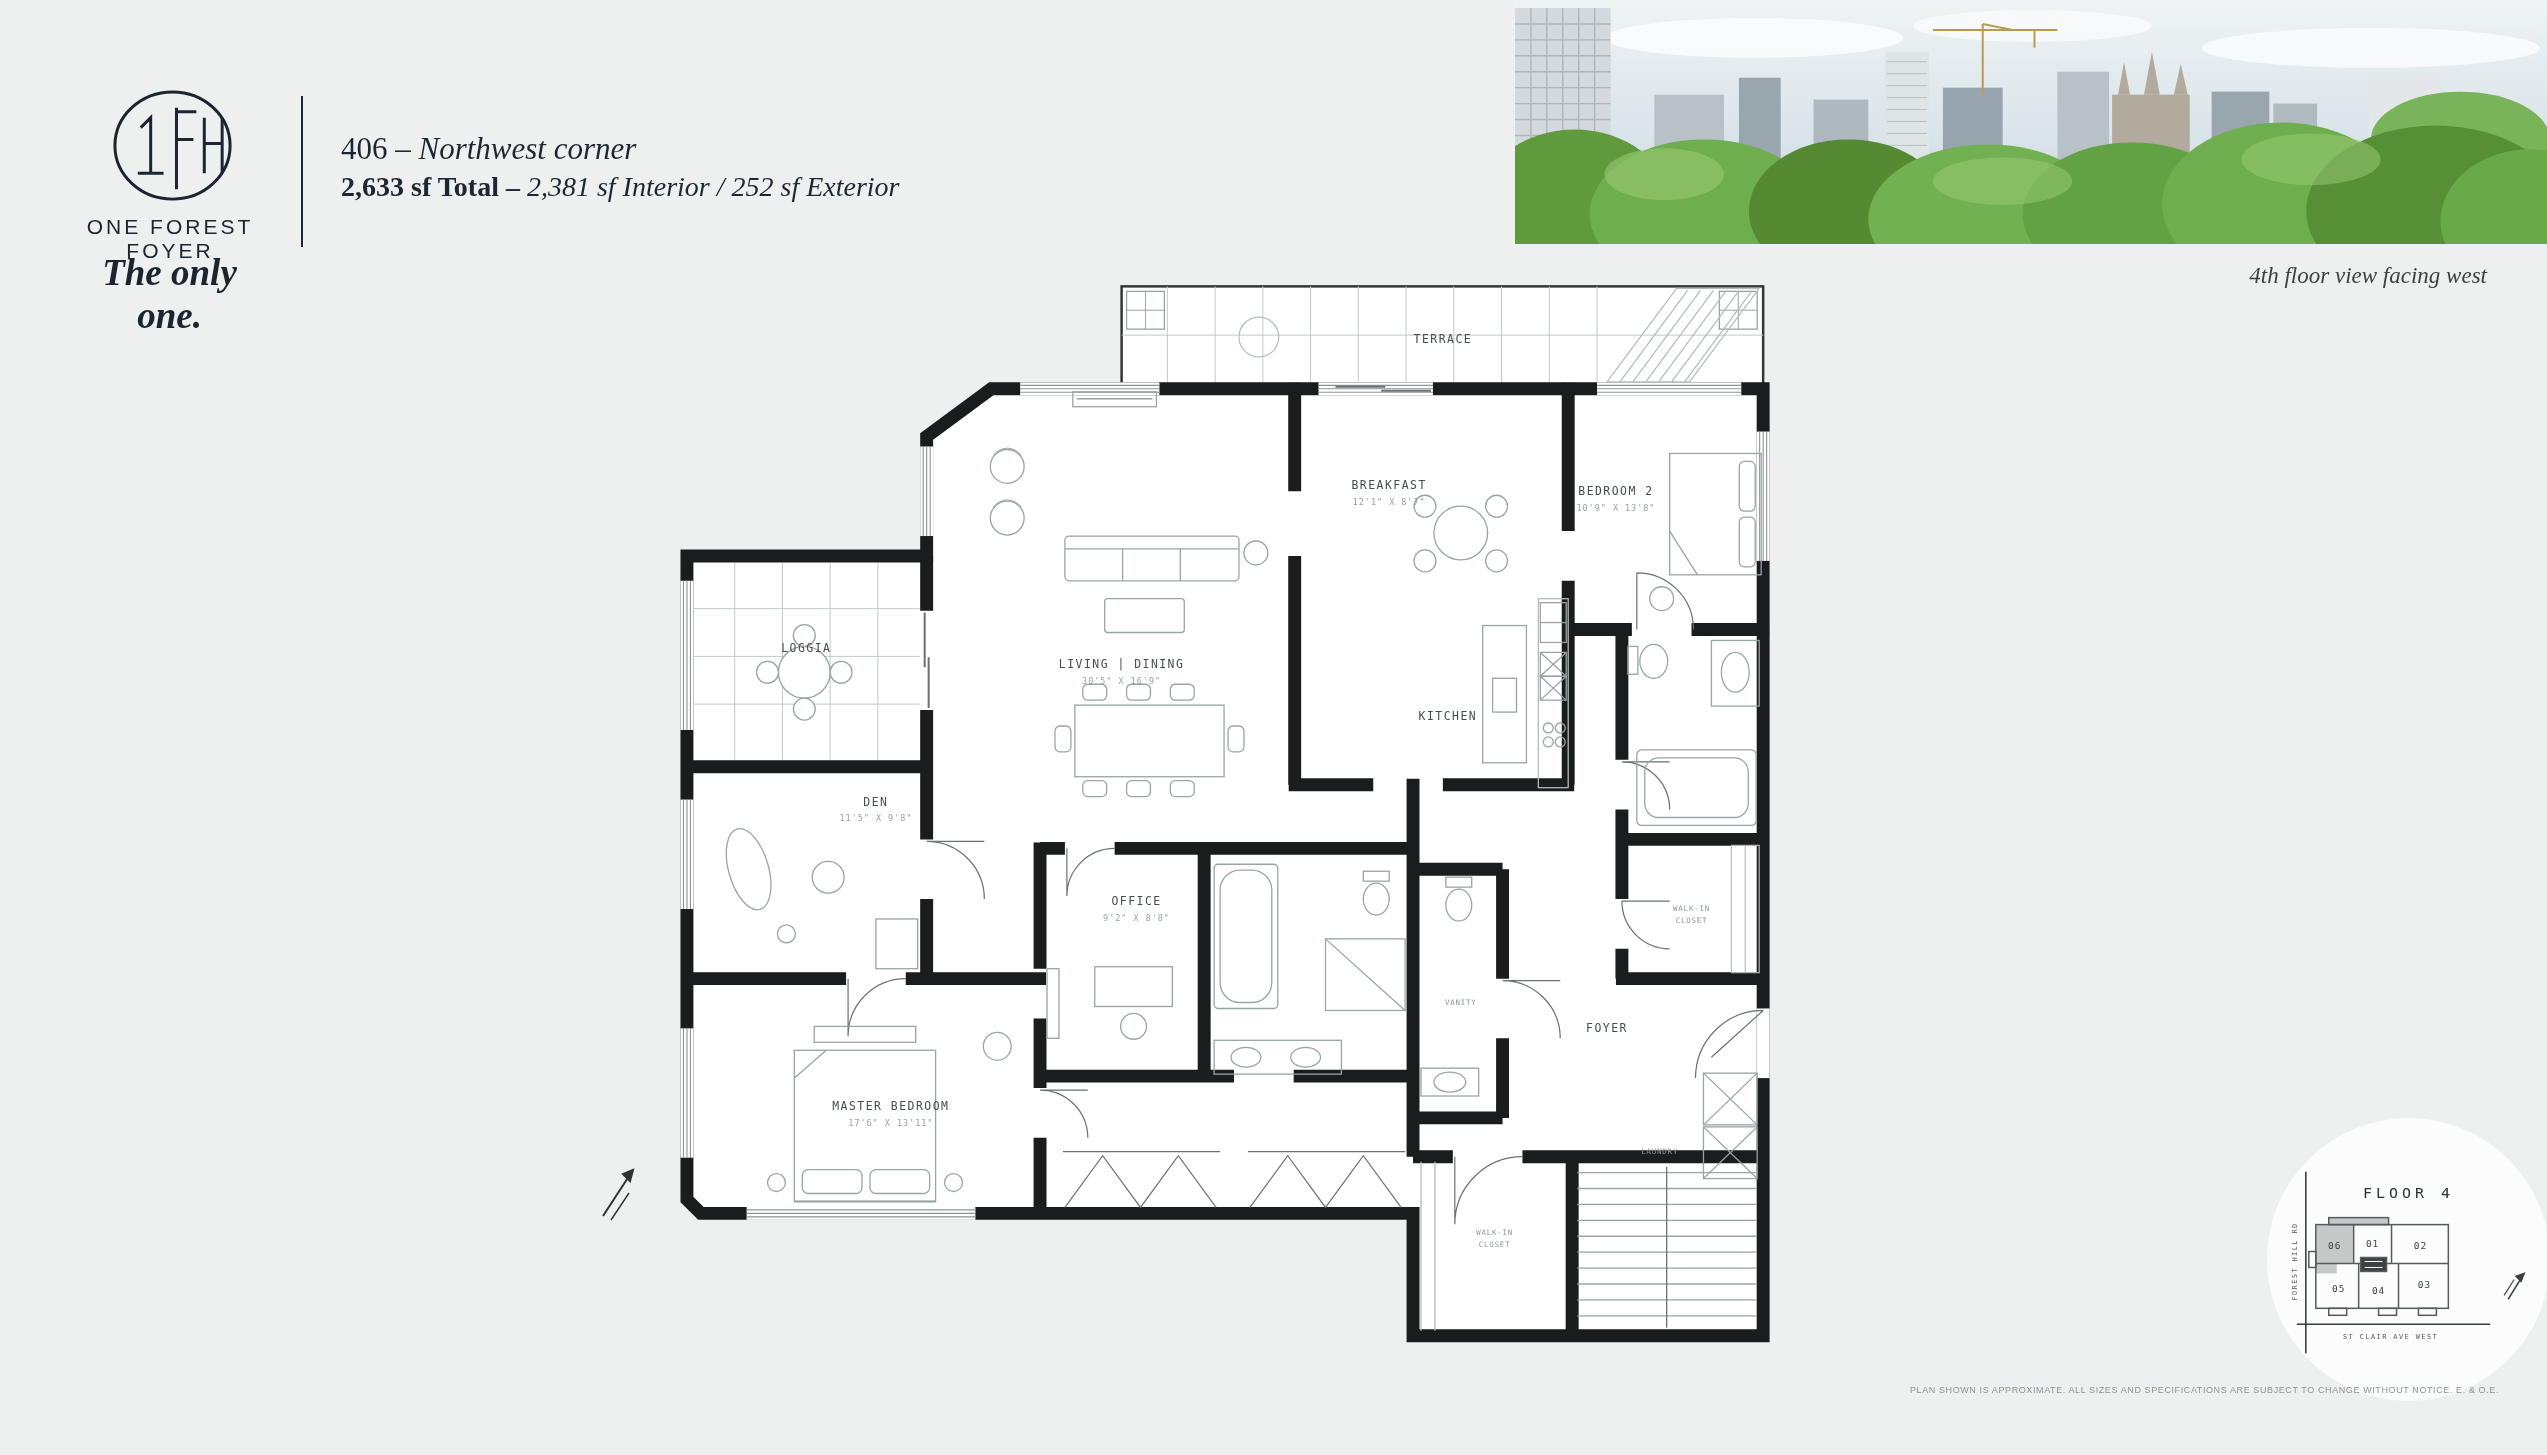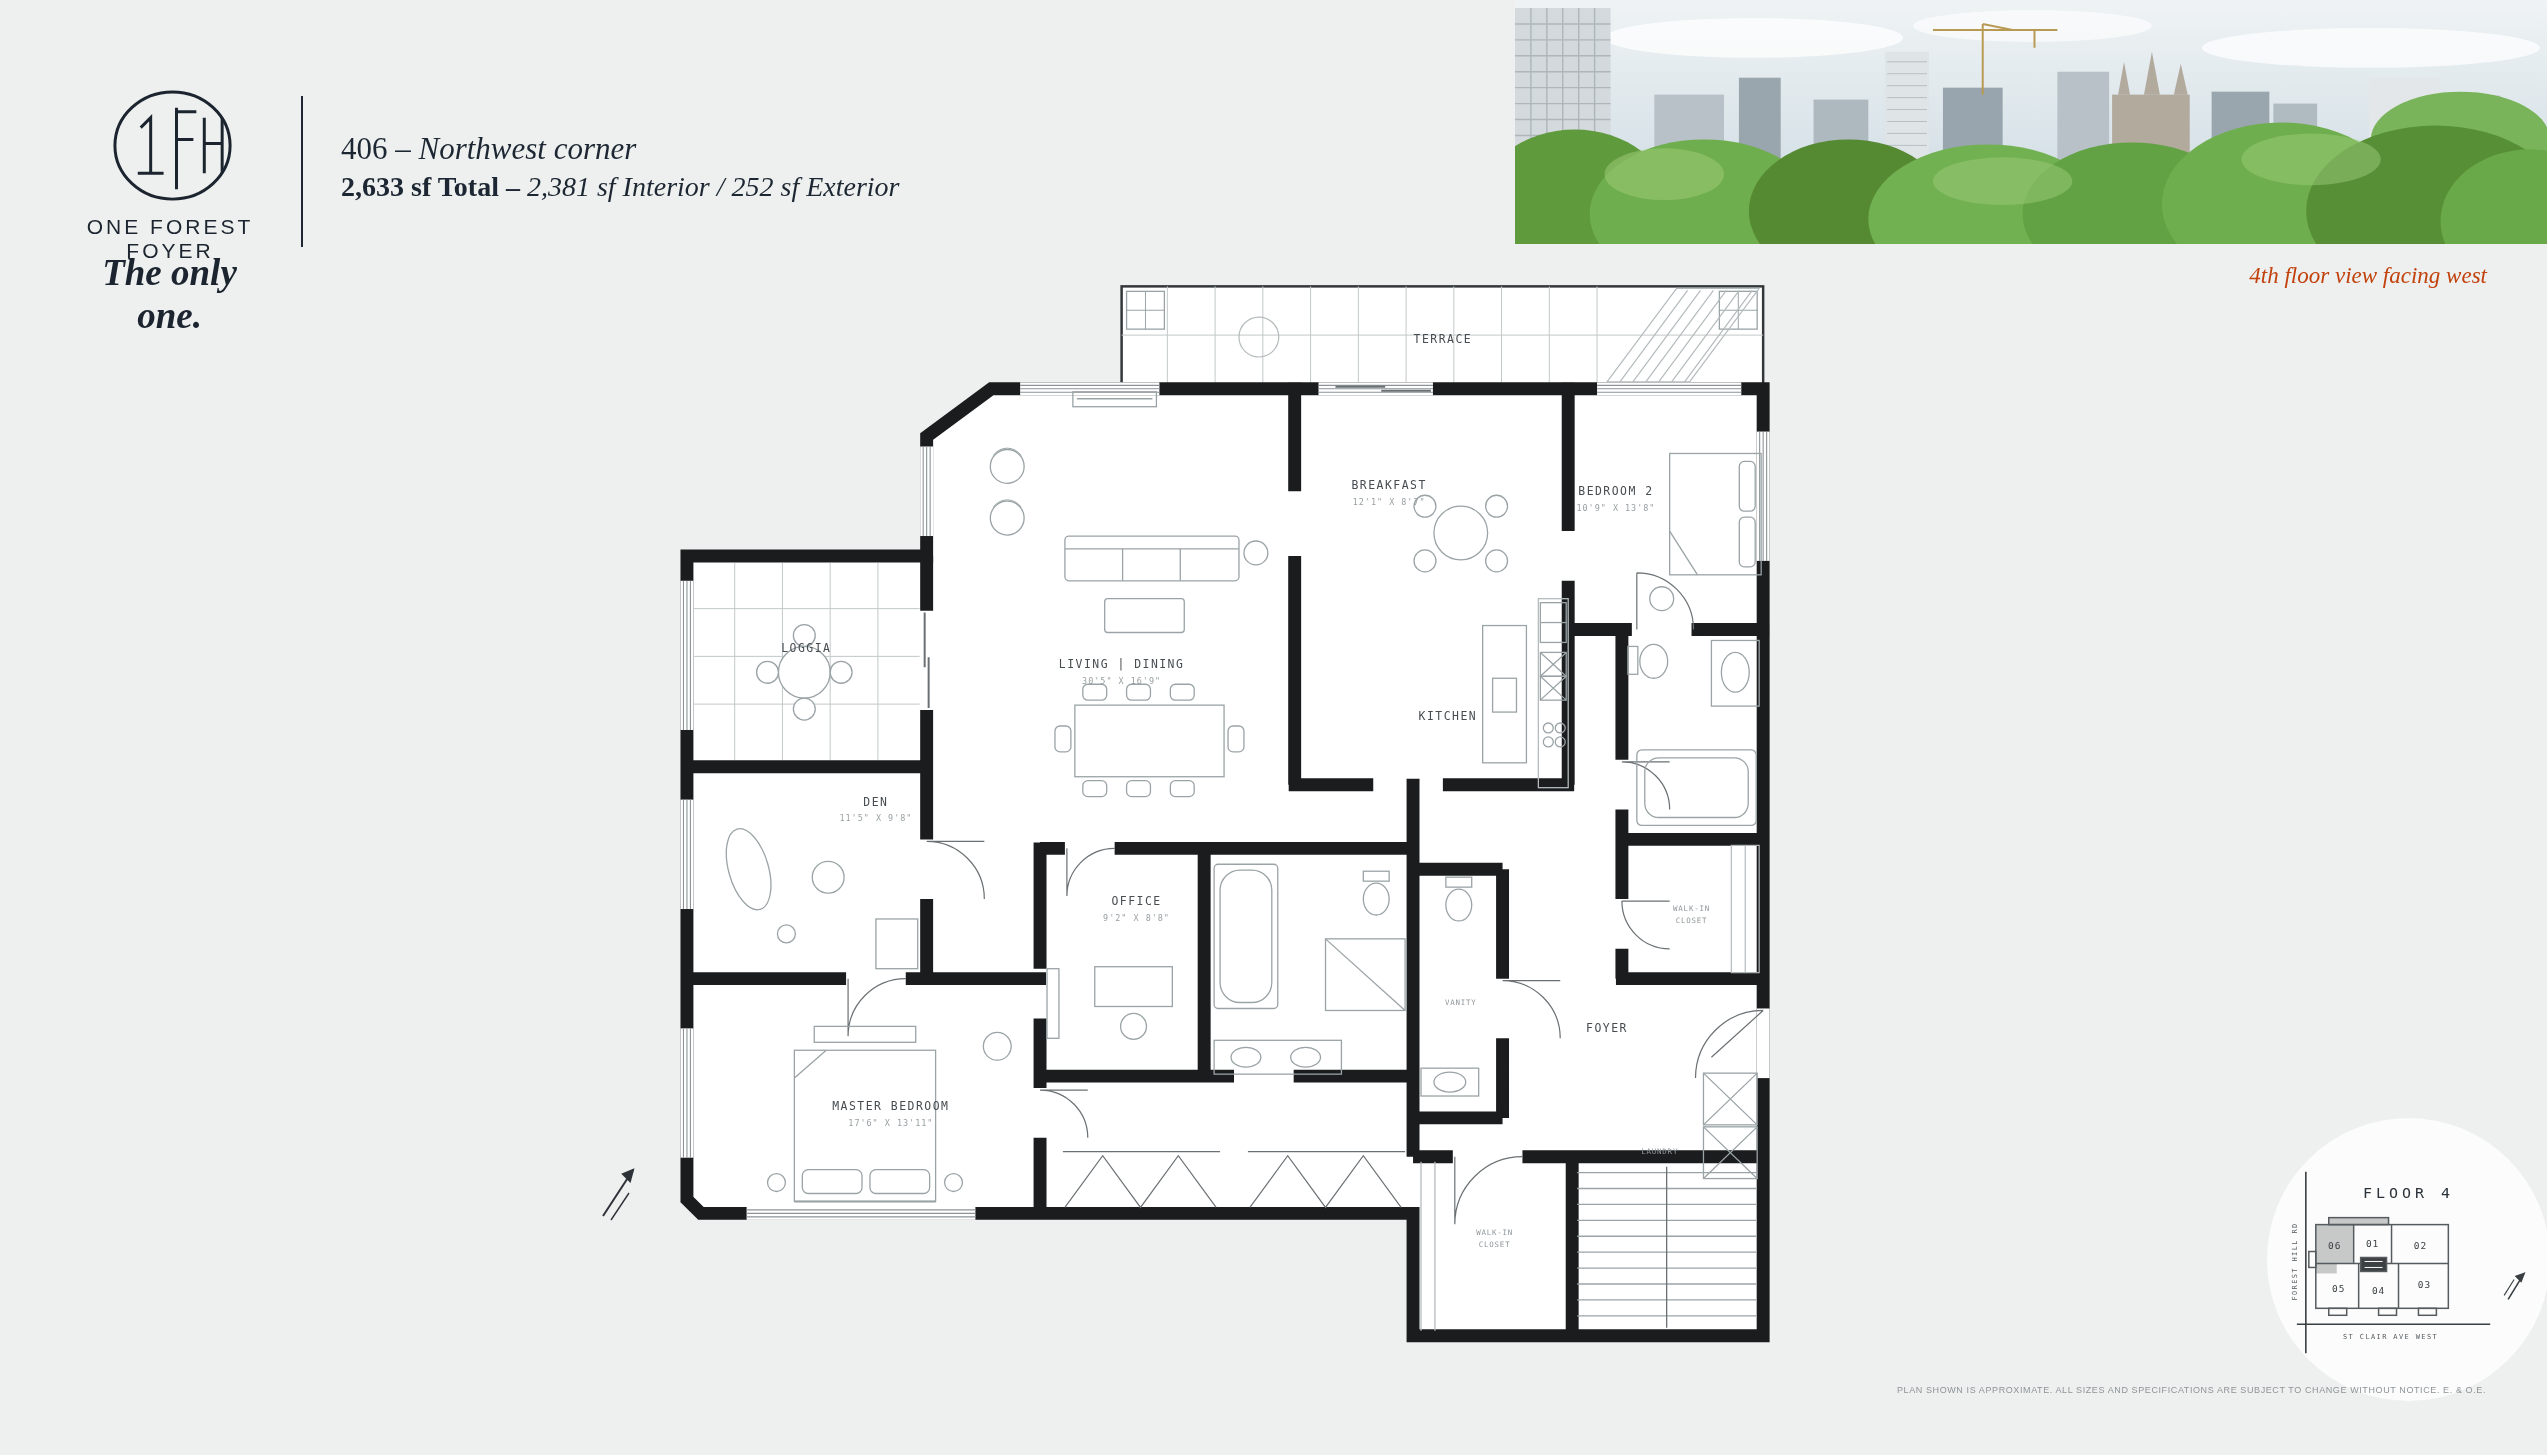--- a/index.html
+++ b/index.html
@@ -11,21 +11,21 @@
               font-weight:500;color:#1b242f;text-align:center;}
   .tagline{font-family:"Liberation Serif",serif;font-style:italic;font-size:37px;
            color:#1b242f;text-align:center;font-weight:600;}
   .divider{width:2px;background:#1d2733;}
   .h-line1{font-family:"Liberation Serif",serif;font-size:31px;color:#1d2733;}
   .h-line1 .it{font-style:italic;}
   .h-line2{font-family:"Liberation Serif",serif;font-size:31px;color:#1d2733;font-weight:bold;}
   .h-line2 .it{font-style:italic;font-weight:600;}
   .h-line3{font-family:"Liberation Serif",serif;font-size:28px;color:#1d2733;font-weight:bold;}
   .h-line3 .it{font-style:italic;font-weight:500;}
-  .caption{font-family:"Liberation Serif",serif;font-style:italic;font-size:23px;color:#c2410c;text-align:right;}
+  .caption{font-family:"Liberation Serif",serif;font-style:italic;font-size:23px;color:#404040;text-align:right;}
   .disclaimer{font-size:9px;letter-spacing:0.6px;color:#8d9398;text-align:right;
               font-family:"Liberation Sans",sans-serif;}
   svg text{font-family:"DejaVu Sans Mono",monospace;}
   .room-lb{font-size:11.5px;letter-spacing:1.5px;fill:#474c50;text-anchor:middle;}
   .room-dm{font-size:8.5px;letter-spacing:1px;fill:#989fa2;text-anchor:middle;}
   .tiny-lb{font-size:7.5px;letter-spacing:.8px;fill:#8f969a;text-anchor:middle;}
   .kp-title{font-size:15px;letter-spacing:4px;fill:#2b323a;text-anchor:middle;}
   .kp-unit{font-size:9.5px;letter-spacing:1px;fill:#3a3f43;text-anchor:middle;}
   .kp-street{font-size:7px;letter-spacing:1.4px;fill:#565c61;text-anchor:middle;}
 </style>
@@ -427,16 +427,16 @@
     <text class="kp-unit" x="120" y="183">04</text>
     <text class="kp-unit" x="166" y="177">03</text>
 
     <g stroke="#3a3f43" stroke-width="1.6" fill="#3a3f43">
       <path d="M250,188 L266,162" fill="none"></path>
       <path d="M266,162 L258,165 L263,170 Z"></path>
       <path d="M246,184 L256,168" fill="none" stroke-width="1.1"></path>
     </g>
   </svg>
 
-  <div class="abs disclaimer" style="right:61px;top:1385px;width:756px;">PLAN SHOWN IS APPROXIMATE. ALL SIZES AND SPECIFICATIONS ARE SUBJECT TO CHANGE WITHOUT NOTICE. E. &amp; O.E.</div>
+  <div class="abs disclaimer" style="right:48px;top:1385px;width:756px;">PLAN SHOWN IS APPROXIMATE. ALL SIZES AND SPECIFICATIONS ARE SUBJECT TO CHANGE WITHOUT NOTICE. E. &amp; O.E.</div>
 
 </div>
 
 
 </body></html>

